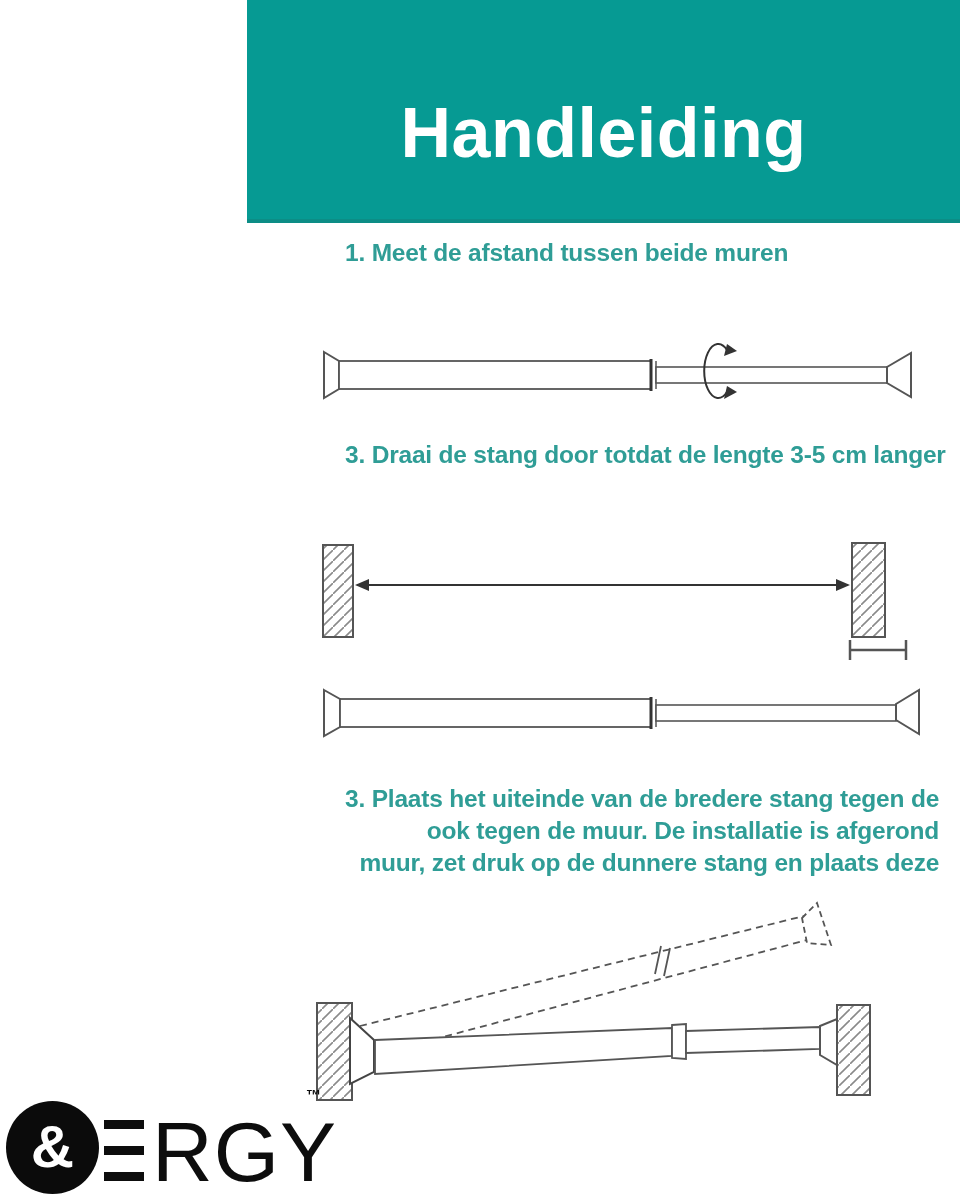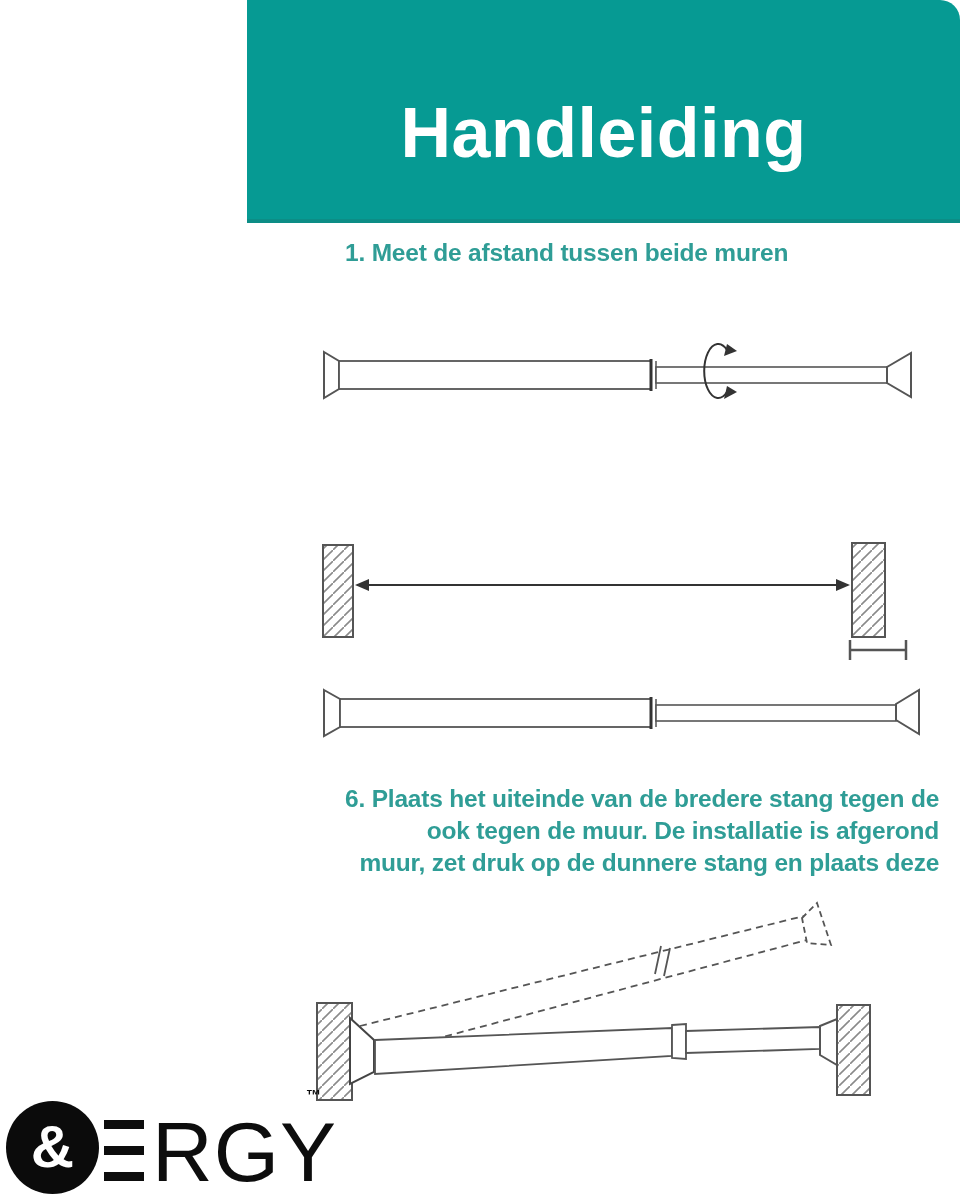--- a/index.html
+++ b/index.html
@@ -1,18 +1,18 @@
 <!DOCTYPE html>
 <html><head>
 <meta charset="utf-8">
 <style>
   html,body { margin:0; padding:0; background:#ffffff; }
   .canvas {
     position:relative; width:960px; height:1200px; background:#ffffff;
-    overflow:hidden; font-family:"Liberation Sans", sans-serif;border-radius:20px;
+    overflow:hidden; font-family:"Liberation Sans", sans-serif;
   }
   
   .header {
     position:absolute; left:247px; top:0; width:713px; height:219px;
     background:#069a93; border-bottom:4px solid #0c8d86;
     display:flex; align-items:center; justify-content:center;
   }
   .header h1 {
     margin:0; margin-top:46px; color:#ffffff; font-size:70px; font-weight:bold;
     letter-spacing:0.5px;
@@ -68,20 +68,21 @@
     <line x1="351" y1="16" x2="351" y2="48" stroke="#333333" stroke-width="3"></line>
     <line x1="356" y1="18" x2="356" y2="46" stroke="#555555" stroke-width="1.5"></line>
     <rect x="356" y="24" width="231" height="16" fill="#ffffff" stroke="#555555" stroke-width="1.6"></rect>
     <polygon points="587,24 611,10 611,54 587,40" fill="#ffffff" stroke="#555555" stroke-width="2"></polygon>
     <path d="M 427,7 A 14,27 0 1 0 427,49" fill="none" stroke="#333333" stroke-width="2"></path>
     <polygon points="427,1 437,8 424,13" fill="#333333"></polygon>
     <polygon points="427,43 437,49 424,56" fill="#333333"></polygon>
   </svg>
 
   <div class="step step-3">
+    <div>3. Draai de stang door totdat de lengte 3-5 cm langer</div>
   </div>
 
   <svg class="diagram d2" width="660" height="155" viewBox="0 0 660 155">
     <defs>
       <pattern id="hatch" patternUnits="userSpaceOnUse" width="11" height="11">
         <path d="M0,11 L11,0" stroke="#8a8a8a" stroke-width="1.6"></path>
       </pattern>
     </defs>
     <rect x="23" y="17" width="30" height="92" fill="url(#hatch)" stroke="#555555" stroke-width="2"></rect>
     <rect x="552" y="15" width="33" height="94" fill="url(#hatch)" stroke="#555555" stroke-width="2"></rect>
@@ -96,21 +97,21 @@
   <svg class="diagram d3" width="660" height="72" viewBox="0 0 660 72">
     <polygon points="24,12 40,21 40,49 24,58" fill="#ffffff" stroke="#555555" stroke-width="2"></polygon>
     <rect x="40" y="21" width="311" height="28" fill="#ffffff" stroke="#555555" stroke-width="1.8"></rect>
     <line x1="351" y1="19" x2="351" y2="51" stroke="#333333" stroke-width="3"></line>
     <line x1="356" y1="21" x2="356" y2="49" stroke="#555555" stroke-width="1.5"></line>
     <rect x="356" y="27" width="240" height="16" fill="#ffffff" stroke="#555555" stroke-width="1.6"></rect>
     <polygon points="596,26 619,12 619,56 596,42" fill="#ffffff" stroke="#555555" stroke-width="2"></polygon>
   </svg>
 
   <div class="step step-4">
-    <div>6. Plaats het uiteinde van de bredere stang tegen de</div>
+    <div>3. Plaats het uiteinde van de bredere stang tegen de</div>
     <div>ook tegen de muur. De installatie is afgerond</div>
     <div>muur, zet druk op de dunnere stang en plaats deze</div>
   </div>
 
   <svg class="diagram d4" width="660" height="235" viewBox="0 0 660 235">
     <rect x="17" y="115" width="35" height="97" fill="url(#hatch)" stroke="#555555" stroke-width="2"></rect>
     <rect x="537" y="117" width="33" height="90" fill="url(#hatch)" stroke="#555555" stroke-width="2"></rect>
 
     <line x1="60" y1="138" x2="504" y2="28" stroke="#555555" stroke-width="1.8" stroke-dasharray="7,5"></line>
     <line x1="64" y1="170" x2="507" y2="52" stroke="#555555" stroke-width="1.8" stroke-dasharray="7,5"></line>

